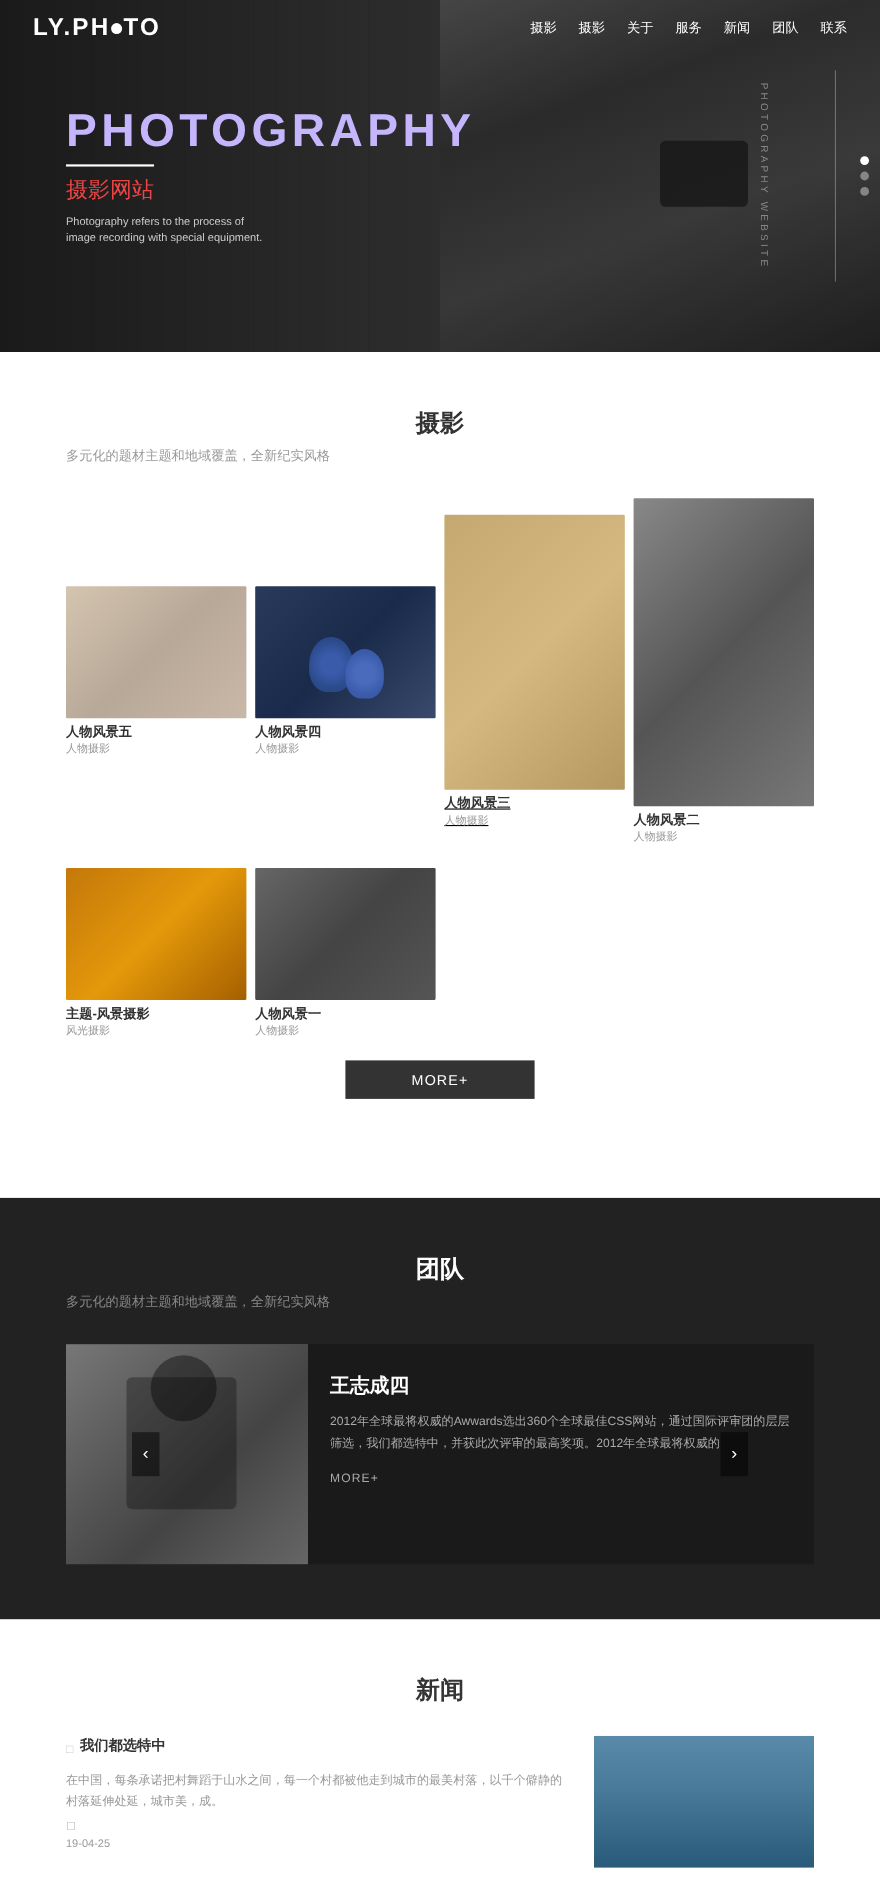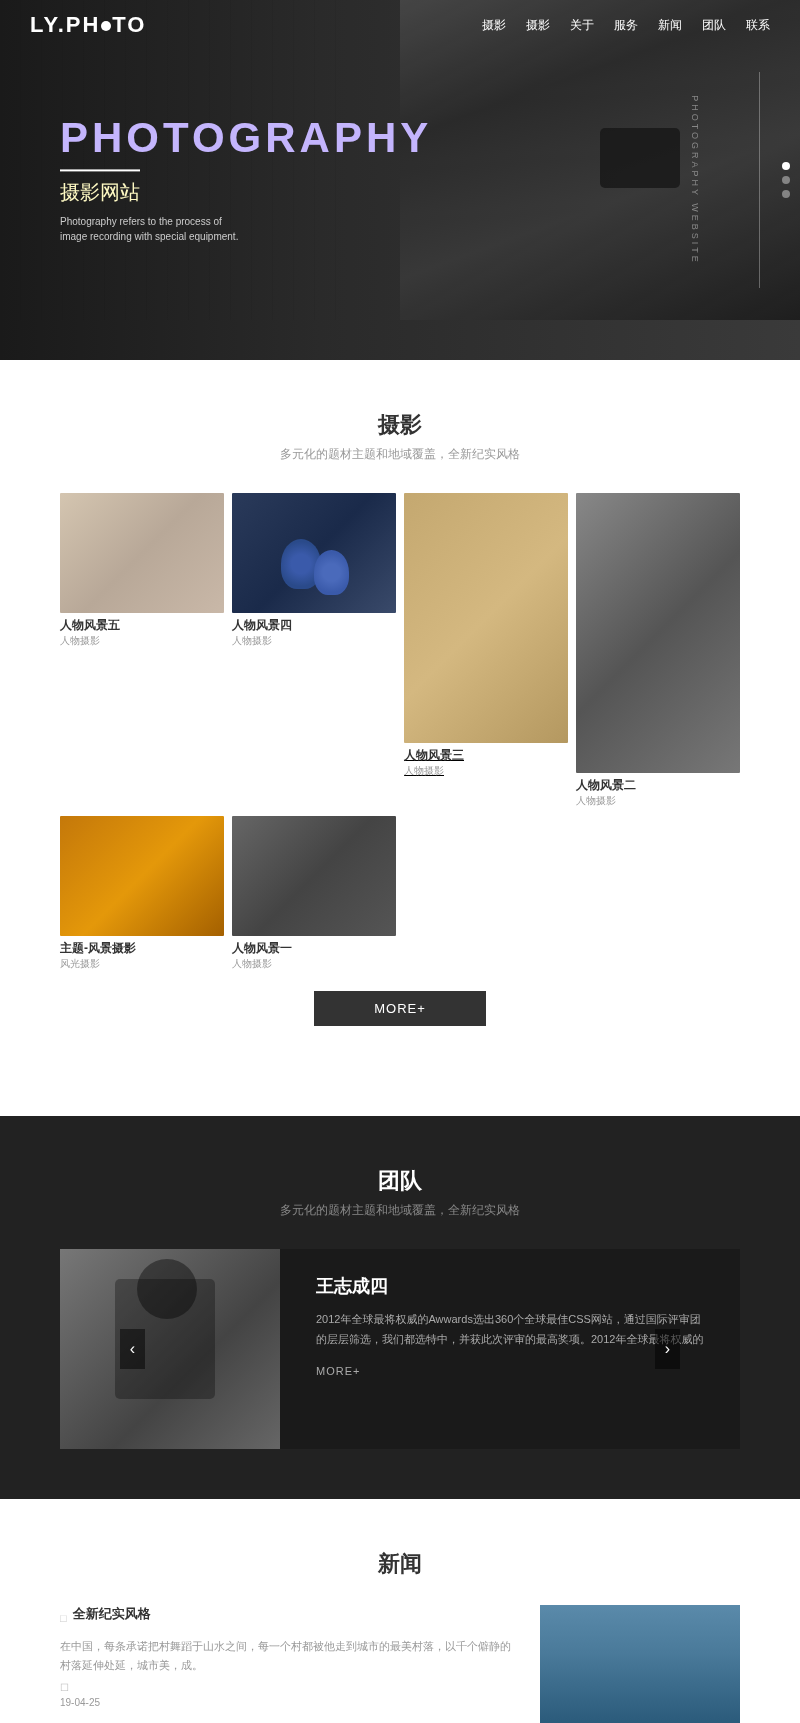--- a/index.html
+++ b/index.html
@@ -33,21 +33,21 @@
     nav a {
       color: #fff;
       text-decoration: none;
       font-size: 12px;
     }
 
     
     .hero {
       position: relative;
       width: 800px;
-      height: 360px;
+      height: 320px;
       background: #1a1a1a;
       overflow: hidden;
     }
     .hero-content {
       position: absolute;
       left: 60px;
       top: 50%;
       transform: translateY(-50%);
     }
     .hero-title-en {
@@ -59,21 +59,21 @@
       line-height: 1.1;
     }
     .hero-divider {
       width: 80px;
       height: 2px;
       background: #fff;
       margin: 8px 0;
     }
     .hero-title-zh {
       font-size: 20px;
-      color: #fef9c3;
+      color: #ef4444;
       margin-bottom: 8px;
     }
     .hero-subtitle {
       font-size: 10px;
       color: #ccc;
       line-height: 1.5;
       max-width: 180px;
     }
     .hero-side-text {
       position: absolute;
@@ -105,35 +105,34 @@
       padding: 50px 60px;
       background: #fff;
     }
     .section-title {
       text-align: center;
       font-size: 22px;
       color: #333;
       margin-bottom: 6px;
     }
     .section-subtitle {
-      text-align: center;
       font-size: 12px;
       color: #999;
       margin-bottom: 30px;
     }
 
     
     .photos-area {
       width: 100%;
     }
     .photos-row1 {
       display: flex;
       gap: 8px;
-      margin-bottom: 8px;
-      align-items: flex-start;
+      margin-bottom: 21px;
+      align-items: center;
     }
     .photos-row2 {
       display: flex;
       gap: 8px;
       align-items: flex-start;
     }
     .p-title { font-size: 12px; color: #333; margin-top: 4px; font-weight: bold; }
     .p-sub { font-size: 10px; color: #999; }
 
     
@@ -182,21 +181,21 @@
     }
     .team-photo-sim {
       width: 100%;
       height: 100%;
       background: linear-gradient(135deg, #666 0%, #333 100%);
       display: flex;
       align-items: center;
       justify-content: center;
     }
     .team-info {
-      padding: 25px 36px;
+      padding: 25px 20px;
       flex: 1;
     }
     .team-name {
       font-size: 18px;
       color: #fff;
       margin-bottom: 12px;
       font-weight: bold;
     }
     .team-desc {
       font-size: 11px;
@@ -447,21 +446,21 @@
   </div>
 
   <div class="news-section">
     <h2 class="section-title">新闻</h2>
     <div style="height:20px;"></div>
 
     <div class="news-item">
       <div class="news-text">
         <div style="display:flex;align-items:center;gap:6px;margin-bottom:6px;">
           <span style="color:#ccc;font-size:11px;">□</span>
-          <span class="news-title">全新纪实风格</span>
+          <span class="news-title">我们都选特中</span>
         </div>
         <div class="news-desc">在中国，每条承诺把村舞蹈于山水之间，每一个村都被他走到城市的最美村落，以千个僻静的村落延伸处延，城市美，成。</div>
         <div style="font-size:10px;color:#bbb;margin-bottom:4px;">☐</div>
         <div class="news-date">19-04-25</div>
       </div>
       <div class="news-img">
         <div class="news-img-sim news-mountain" style="width:200px;height:120px;"></div>
       </div>
     </div>
 

